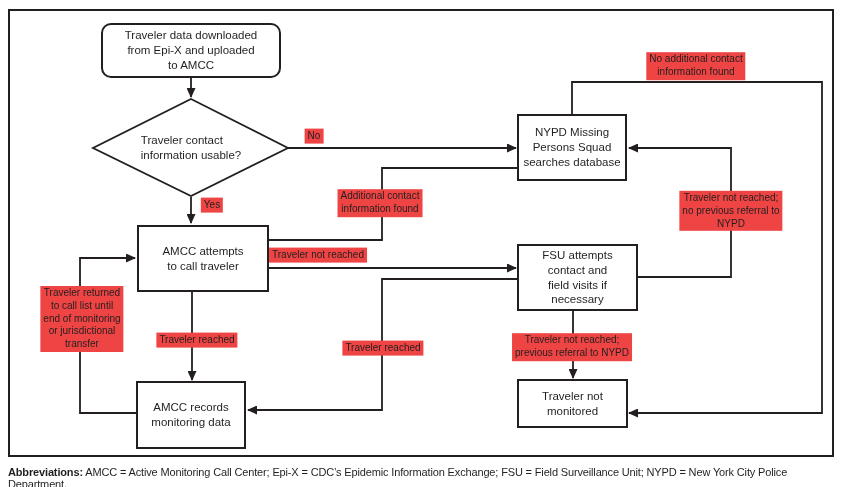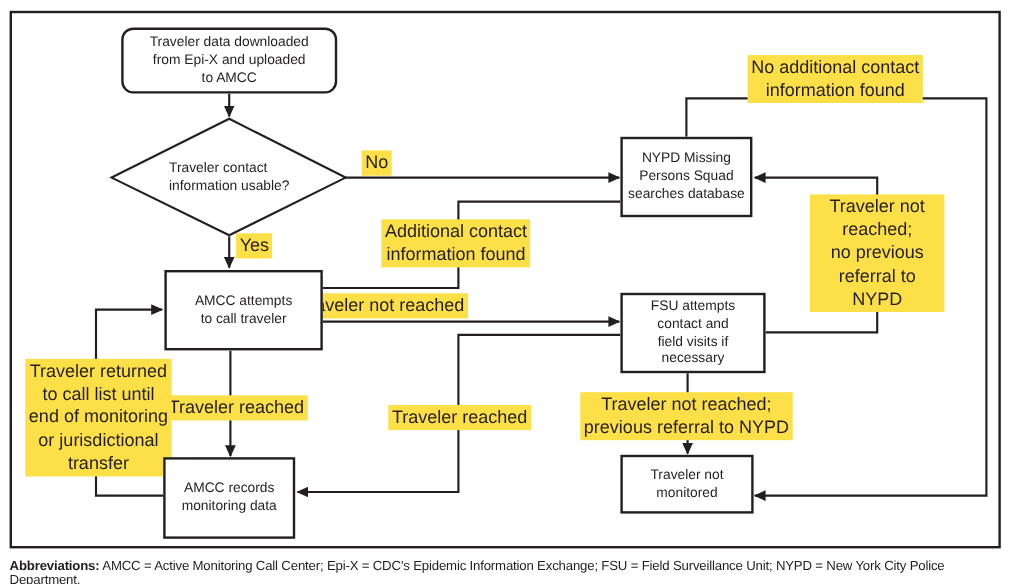--- a/index.html
+++ b/index.html
@@ -18,22 +18,22 @@
     position:absolute;box-sizing:border-box;border:2px solid #231f20;background:#ffffff;
     display:flex;align-items:center;justify-content:center;text-align:center;
     font-size:11.5px;line-height:1.3;white-space:pre-line;padding:2px;
   }
   .node.rounded{border-radius:10px;}
   .dtext{
     position:absolute;display:flex;align-items:center;justify-content:center;
     font-size:11.5px;line-height:1.3;white-space:pre-line;
   }
   .elabel{
-    position:absolute;transform:translate(-50%,-50%);background:#fde047;
-    font-size:15px;line-height:1.28;text-align:center;white-space:pre-line;padding:1px 3px;
+    position:absolute;transform:translate(-50%,-50%);background:#ef4444;
+    font-size:10px;line-height:1.28;text-align:center;white-space:pre-line;padding:1px 3px;
   }
   .footnote{
     position:absolute;left:8px;top:466px;width:833px;
     font-size:11px;letter-spacing:-0.15px;white-space:pre-wrap;overflow:hidden;
   }
   .footnote b{font-weight:bold;}
 </style>
 </head>
 <body>
 
@@ -70,21 +70,21 @@
 information found</div>
   <div class="elabel" style="left:696px;top:66px;">No additional contact
 information found</div>
   <div class="elabel" style="left:731px;top:211px;">Traveler not reached;
 no previous referral to
 NYPD</div>
   <div class="elabel" style="left:197px;top:340px;">Traveler reached</div>
   <div class="elabel" style="left:383px;top:348px;">Traveler reached</div>
   <div class="elabel" style="left:572px;top:347px;">Traveler not reached;
 previous referral to NYPD</div>
-  <div class="elabel" style="left:82px;top:348px;text-align:center;">Traveler returned
+  <div class="elabel" style="left:82px;top:319px;text-align:center;">Traveler returned
 to call list until
 end of monitoring
 or jurisdictional
 transfer</div>
 
   <div class="node rounded" style="left:101px;top:23px;width:180px;height:55px;">Traveler data downloaded
 from Epi-X and uploaded
 to AMCC</div>
   <div class="dtext" style="left:121px;top:128px;width:140px;height:40px;">Traveler contact
 information usable?</div>

